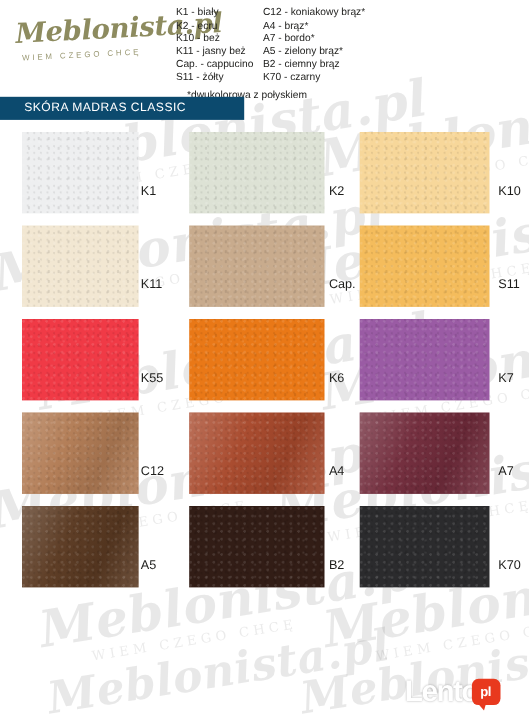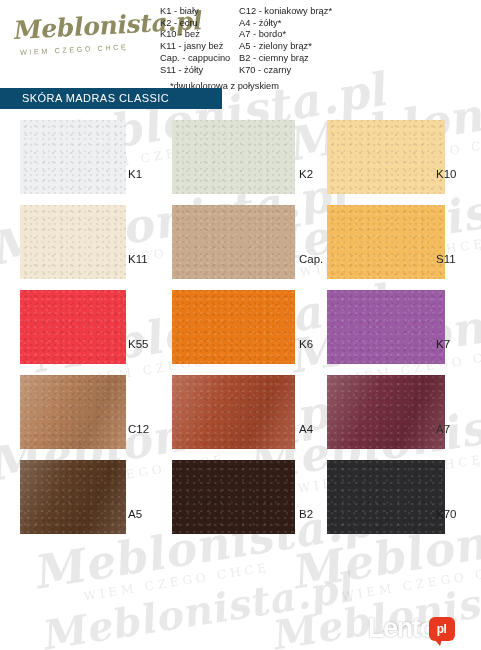--- a/index.html
+++ b/index.html
@@ -183,21 +183,21 @@
   }
   .label {
     position: absolute;
     top: 52px;
     font-size: 11.5px;
     color: #1d1d1b;
     white-space: nowrap;
   }
   .label.c0 { left: 128px; }
   .label.c1 { left: 299px; }
-  .label.c2 { left: 436px; }
+  .label.c2 { left: 453px; }
 
   
   .lento {
     position: absolute;
     left: 368px;
     top: 615px;
     z-index: 40;
     display: flex;
     align-items: center;
   }
@@ -304,21 +304,21 @@
       <div class="legend-col">
         <div class="legend-item">K1 - biały</div>
         <div class="legend-item">K2 - ecru</div>
         <div class="legend-item">K10 - beż</div>
         <div class="legend-item">K11 - jasny beż</div>
         <div class="legend-item">Cap. - cappucino</div>
         <div class="legend-item">S11 - żółty</div>
       </div>
       <div class="legend-col">
         <div class="legend-item">C12 - koniakowy brąz*</div>
-        <div class="legend-item">A4 - żółty*</div>
+        <div class="legend-item">A4 - brąz*</div>
         <div class="legend-item">A7 - bordo*</div>
         <div class="legend-item">A5 - zielony brąz*</div>
         <div class="legend-item">B2 - ciemny brąz</div>
         <div class="legend-item">K70 - czarny</div>
       </div>
     </div>
     <div class="legend-note">*dwukolorowa z połyskiem</div>
   </div>
 
   <div class="banner" style="background: #0c4a6e;">

